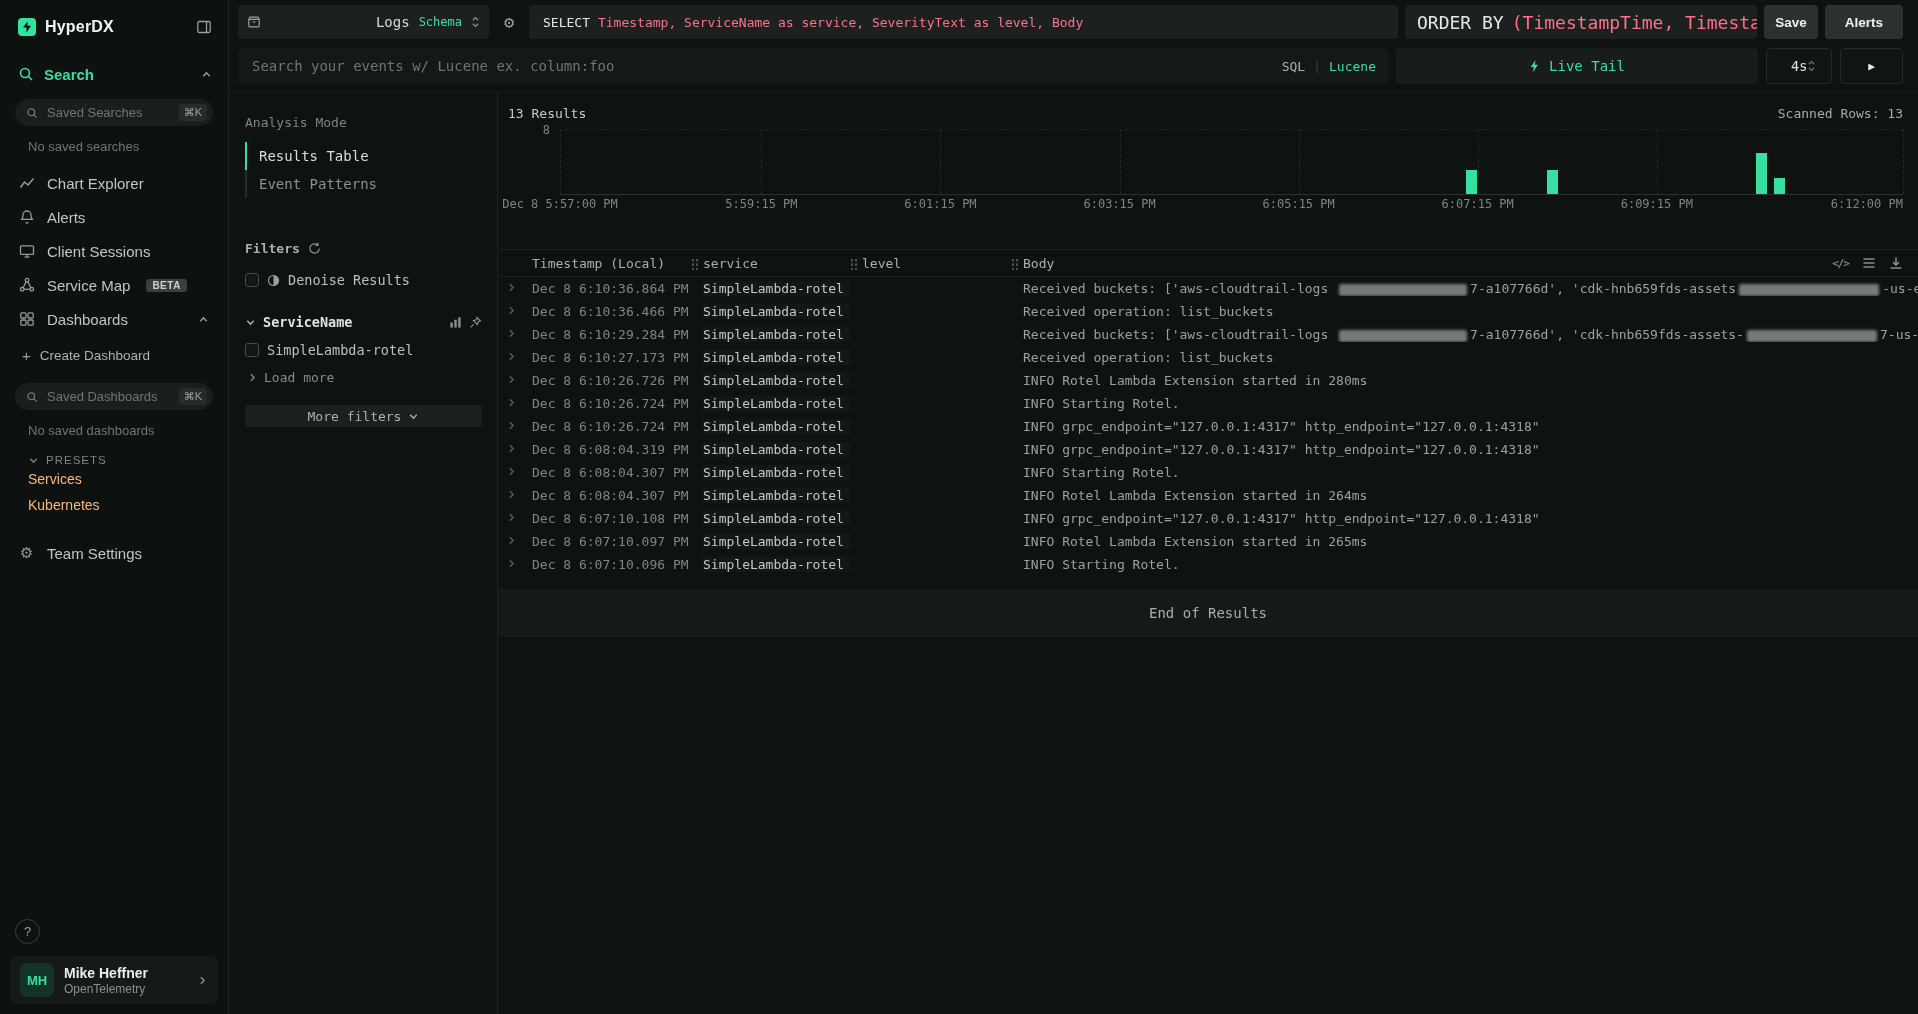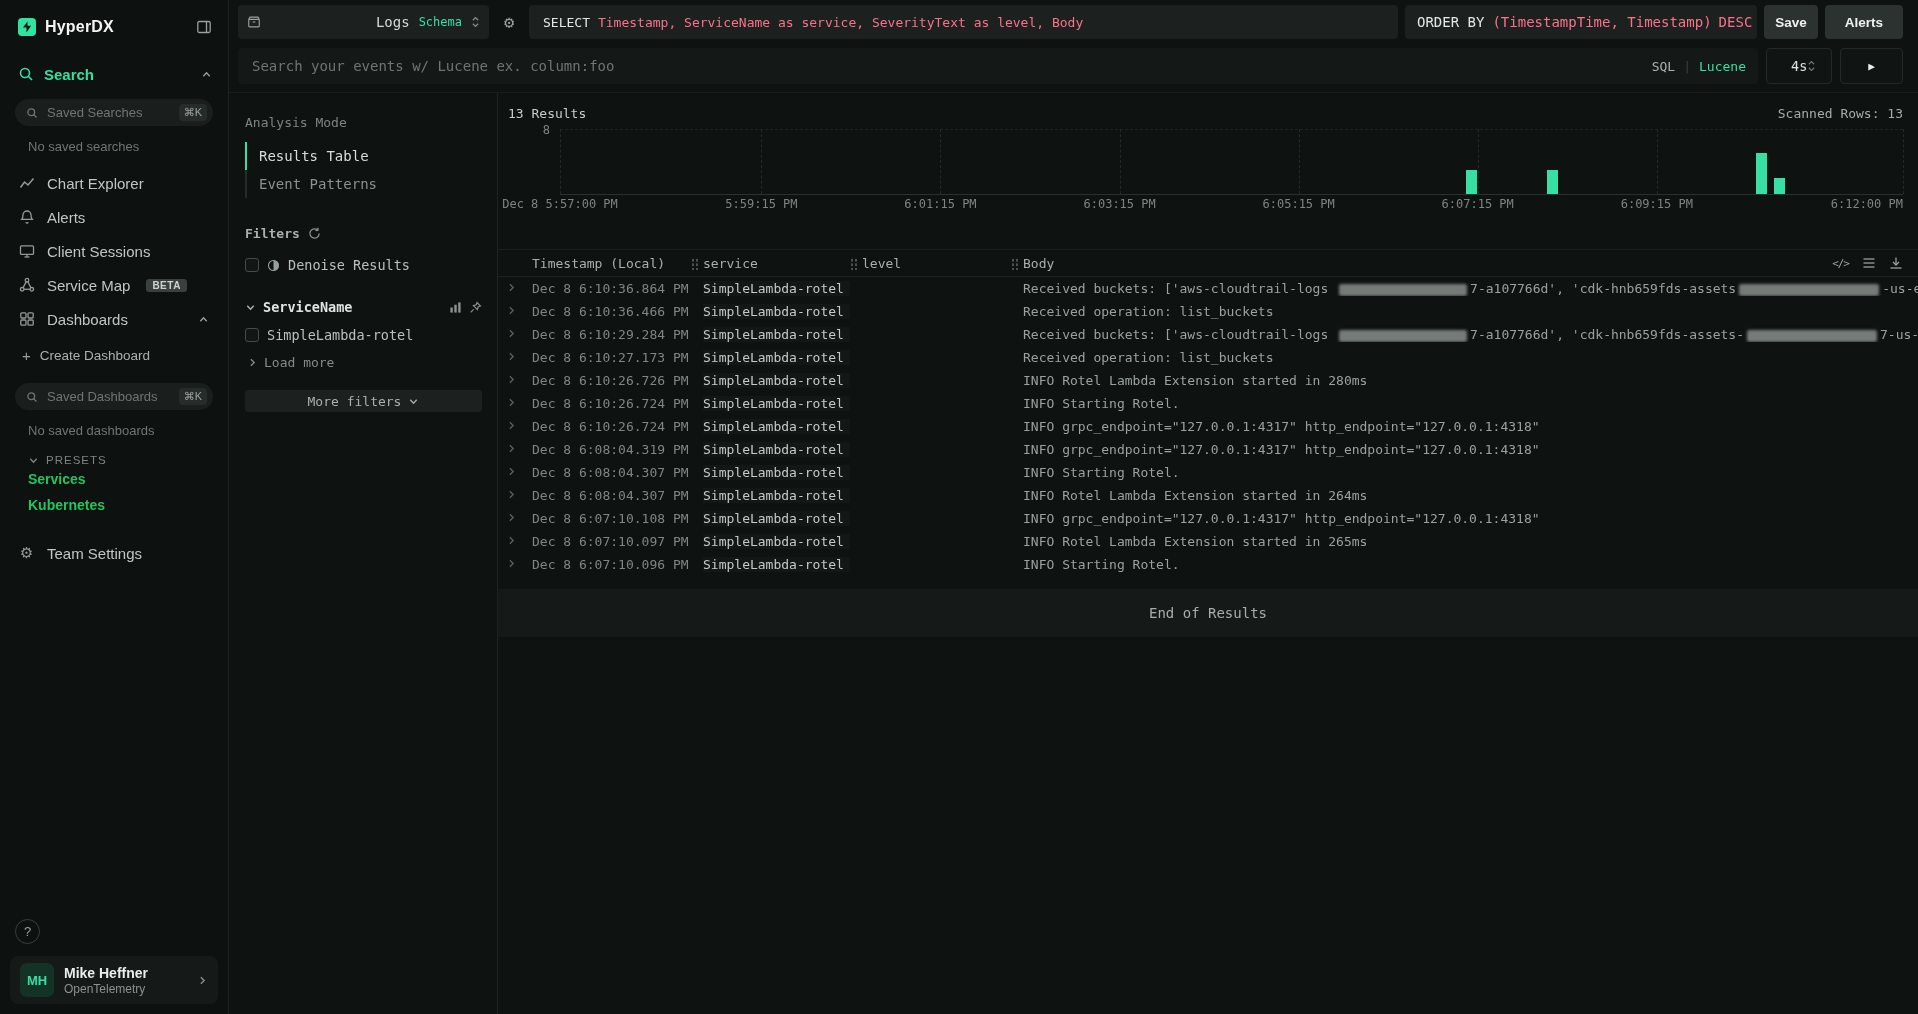--- a/index.html
+++ b/index.html
@@ -30,21 +30,21 @@
   .kbd { background:#262c2a; color:#9aa19d; font-size:11px; border-radius:4px; padding:2px 5px; }
   .muted-line { font-size:13px; color:#6e7673; margin-top:13px; padding-left:28px; }
   .nav-menu { margin-top:12px; }
   .nav-item { height:34px; display:flex; align-items:center; gap:12px; padding:0 16px 0 18px; font-size:15px; color:#bfc7c3; cursor:pointer; }
   .nav-item .icon { width:17px; color:#939b97; }
   .badge { background:#3a403e; color:#ccd3cf; font-size:10px; font-weight:bold; padding:1px 6px; border-radius:3px; letter-spacing:.5px; margin-left:4px; }
   .nav-item .trail { margin-left:auto; color:#99a19d; }
   .create-dash { height:30px; display:flex; align-items:center; gap:9px; padding:0 16px 0 22px; font-size:13.5px; color:#aab2ae; margin-top:4px; cursor:pointer; }
   .create-dash .plus { color:#9aa19d; font-size:15px; }
   .presets-label { display:flex; align-items:center; gap:7px; padding-left:28px; margin-top:16px; color:#7d8582; font-size:11.5px; letter-spacing:1px; }
-  .preset-item { padding:5px 16px 5px 28px; font-size:14px; color:#22c55e; cursor:pointer;font-weight:bold; }
+  .preset-item { padding:5px 16px 5px 28px; font-size:14px; color:#fdba74; cursor:pointer; }
   .team-settings { margin-top:18px; }
   .sidebar-spacer { flex:1; }
   .help-btn { width:25px; height:25px; border-radius:50%; border:1px solid #3a403e; color:#9aa19d; display:flex; align-items:center; justify-content:center; font-size:13px; margin:0 0 12px 15px; cursor:pointer; }
   .user-card { margin:0 10px; background:#151a18; border-radius:8px; padding:7px 10px; display:flex; align-items:center; gap:10px; cursor:pointer; }
   .avatar { width:34px; height:34px; min-width:34px; border-radius:7px; background:#143327; color:#38dfa2; font-weight:bold; font-size:13px; display:flex; align-items:center; justify-content:center; }
   .user-name { font-size:14px; font-weight:bold; color:#e9edeb; line-height:1.3; }
   .user-org { font-size:12px; color:#8a918e; line-height:1.2; }
   .user-chevron { margin-left:auto; color:#8a918e; }
 
   
@@ -54,21 +54,21 @@
   .tb-row1 { height:34px; }
   .tb-row2 { height:36px; gap:8px; }
   .source-select { width:251px; min-width:251px; background:#1c2120; border-radius:4px; display:flex; align-items:center; gap:9px; padding:0 9px; color:#d3d9d6; cursor:pointer;text-align:right; }
   .source-select .icon { color:#9aa19d; }
   .source-label { font-size:14px; flex:1; }
   .schema-label { color:#38dfa2; font-size:12px; }
   .gear-btn { width:26px; display:flex; align-items:center; justify-content:center; color:#9aa19d; font-size:17px; cursor:pointer; }
   .sql-box { flex:1; background:#1c2120; border-radius:4px; display:flex; align-items:center; padding:0 14px; white-space:nowrap; overflow:hidden; font-size:13px; }
   .sql-kw { color:#e3e8e5; margin-right:8px; }
   .sql-expr { color:#fb7189; }
-  .orderby-box { width:352px; min-width:352px; background:#1c2120; border-radius:4px; display:flex; align-items:center; padding:0 12px; white-space:nowrap; overflow:hidden; font-size:14px; }
+  .orderby-box { width:352px; min-width:352px; background:#1c2120; border-radius:4px; display:flex; align-items:center; padding:0 12px; white-space:nowrap; overflow:hidden; font-size:18px; }
   .orderby-box .sql-expr { margin-right:7px; }
   .btn { background:#2c3230; border-radius:4px; color:#eef1f0; font-family:"Liberation Sans",sans-serif; font-size:13.5px; font-weight:bold; display:flex; align-items:center; justify-content:center; cursor:pointer; }
   .save-btn { width:54px; min-width:54px; }
   .alerts-btn { width:78px; min-width:78px; }
   .search-box { flex:1; background:#141817; border-radius:4px; display:flex; align-items:center; padding:0 12px; gap:10px; }
   .search-box input { flex:1; background:transparent; border:0; outline:0; color:#c5cdc9; font:14px "DejaVu Sans Mono",monospace; min-width:0; }
   .search-box input::placeholder { color:#6e7673; }
   .lang-toggle { display:flex; gap:8px; font-size:13px; align-items:center; }
   .lang-sql { color:#aab2ae; cursor:pointer; }
   .lang-div { color:#3a403e; }
@@ -78,21 +78,21 @@
   .interval-arrows { margin-left:auto; color:#6e7673; display:flex; }
   .play-btn { width:63px; min-width:63px; background:#101413; border:1px solid #232927; border-radius:4px; display:flex; align-items:center; justify-content:center; color:#e9edeb; font-size:11px; cursor:pointer; }
 
   
   .content { flex:1; display:flex; min-height:0; border-top:1px solid #181d1b; }
   .filters-panel { width:269px; min-width:269px; border-right:1px solid #1e2422; padding:22px 15px 0 16px; font-size:13px; }
   .panel-label { color:#7d8582; font-size:13px; }
   .modes { margin-top:12px; }
   .mode-item { border-left:2px solid #262c2a; padding:6px 0 6px 12px; color:#8a918e; font-size:14px; cursor:pointer; }
   .mode-item.active { border-color:#38dfa2; color:#d8ddda; }
-  .filters-head { margin-top:28px; display:flex; align-items:center; gap:8px; color:#a9b0ad; font-weight:bold; font-size:13px; }
+  .filters-head { margin-top:43px; display:flex; align-items:center; gap:8px; color:#a9b0ad; font-weight:bold; font-size:13px; }
   .filters-head .icon { color:#8a918e; }
   .check-row { display:flex; align-items:center; gap:8px; margin-top:16px; color:#b9c0bd; font-size:13.5px; cursor:pointer; }
   .checkbox { width:14px; height:14px; min-width:14px; border:1px solid #454c49; border-radius:3px; background:#121615; }
   .denoise-ic { color:#98a09c; }
   .facet-head { margin-top:26px; display:flex; align-items:center; gap:7px; color:#dfe3e1; font-weight:bold; font-size:13.5px; }
   .facet-head .spacer { flex:1; }
   .facet-head .icon { color:#8a918e; cursor:pointer; }
   .facet-head .chev { color:#b0b7b4; }
   .facet-values { margin-top:4px; }
   .facet-values .check-row { margin-top:12px; }
@@ -333,20 +333,28 @@
 
       <div class="tb-row tb-row2">
         <div class="search-box">
           <input type="text" placeholder="Search your events w/ Lucene ex. column:foo" style="">
           <div class="lang-toggle">
             <span class="lang-sql">SQL</span>
             <span class="lang-div">|</span>
             <span class="lang-lucene">Lucene</span>
           </div>
         </div>
+        <div class="live-tail">
+          <span class="icon">
+              <svg viewBox="0 0 12 16" width="11" height="14" fill="currentColor">
+                <path d="M7.2 1 1.8 9h3.4l-1 6 5.6-8.5H6.2z"></path>
+              </svg>
+            </span>
+          <span>Live Tail</span>
+        </div>
         <div class="interval-box">
           <span>4s</span>
           <span class="interval-arrows icon">
               <svg viewBox="0 0 10 16" width="9" height="14" fill="none" stroke="currentColor" stroke-width="1.4">
                 <polyline points="2,6 5,3 8,6"></polyline>
                 <polyline points="2,10 5,13 8,10"></polyline>
               </svg>
             </span>
         </div>
         <div class="play-btn">

